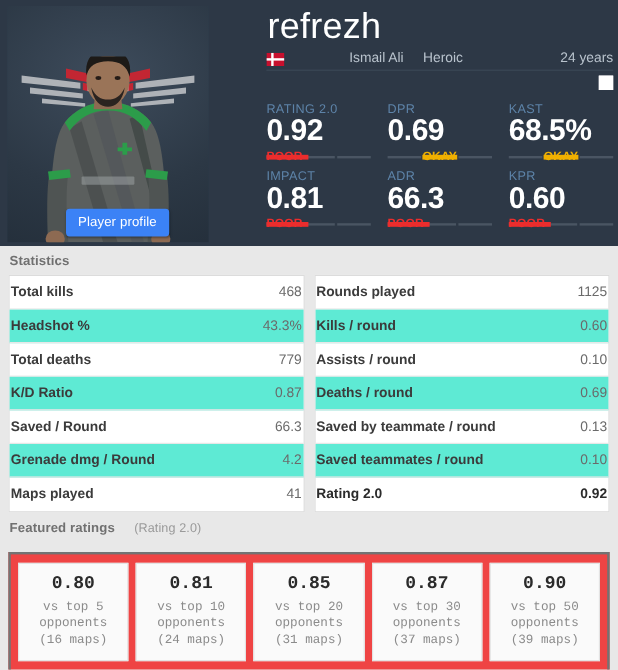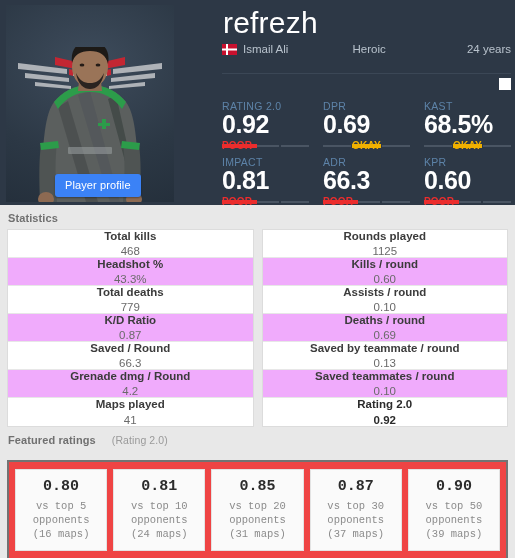--- a/index.html
+++ b/index.html
@@ -86,23 +86,24 @@
     font-size: 30px;
     font-weight: 300;
     line-height: 34px;
     letter-spacing: .2px;
     margin: 1px 0 0 1px;
   }
   .meta-row {
     display: flex;
     align-items: center;
     margin-top: 3px;
-    padding-bottom: 18px;
+    padding-bottom: 3px;
     border-bottom: 1px solid #3b4756;
     position: relative;
+    gap: 48px;
   }
   .meta-flag {
     width: 15px;
     height: 11px;
     margin-right: 6px;
     flex: none;
     display: block;
   }
   .meta-realname {
     color: #b9c3cd;
@@ -226,27 +227,26 @@
     flex: 1;
     border: 1px solid #dcdcdc;
     background: #ffffff;
     box-sizing: border-box;
   }
   .stats-row {
     display: flex;
     justify-content: space-between;
     align-items: center;
     height: 28px;
-    padding: 0 24px;
+    padding: 0 1px;
     box-sizing: border-box;
     border-bottom: 1px solid #e7e7e7;
-    flex-direction: column;
   }
   .stats-row:last-child { border-bottom: none; }
-  .stats-row.alt { background: #f0abfc; }
+  .stats-row.alt { background: #5eead4; }
   .stats-key {
     font-size: 11.5px;
     font-weight: bold;
     color: #3b3b3b;
   }
   .stats-val {
     font-size: 11.5px;
     color: #6a6a6a;
   }
   .stats-row.emph .stats-key { color: #2b2b2b; }

